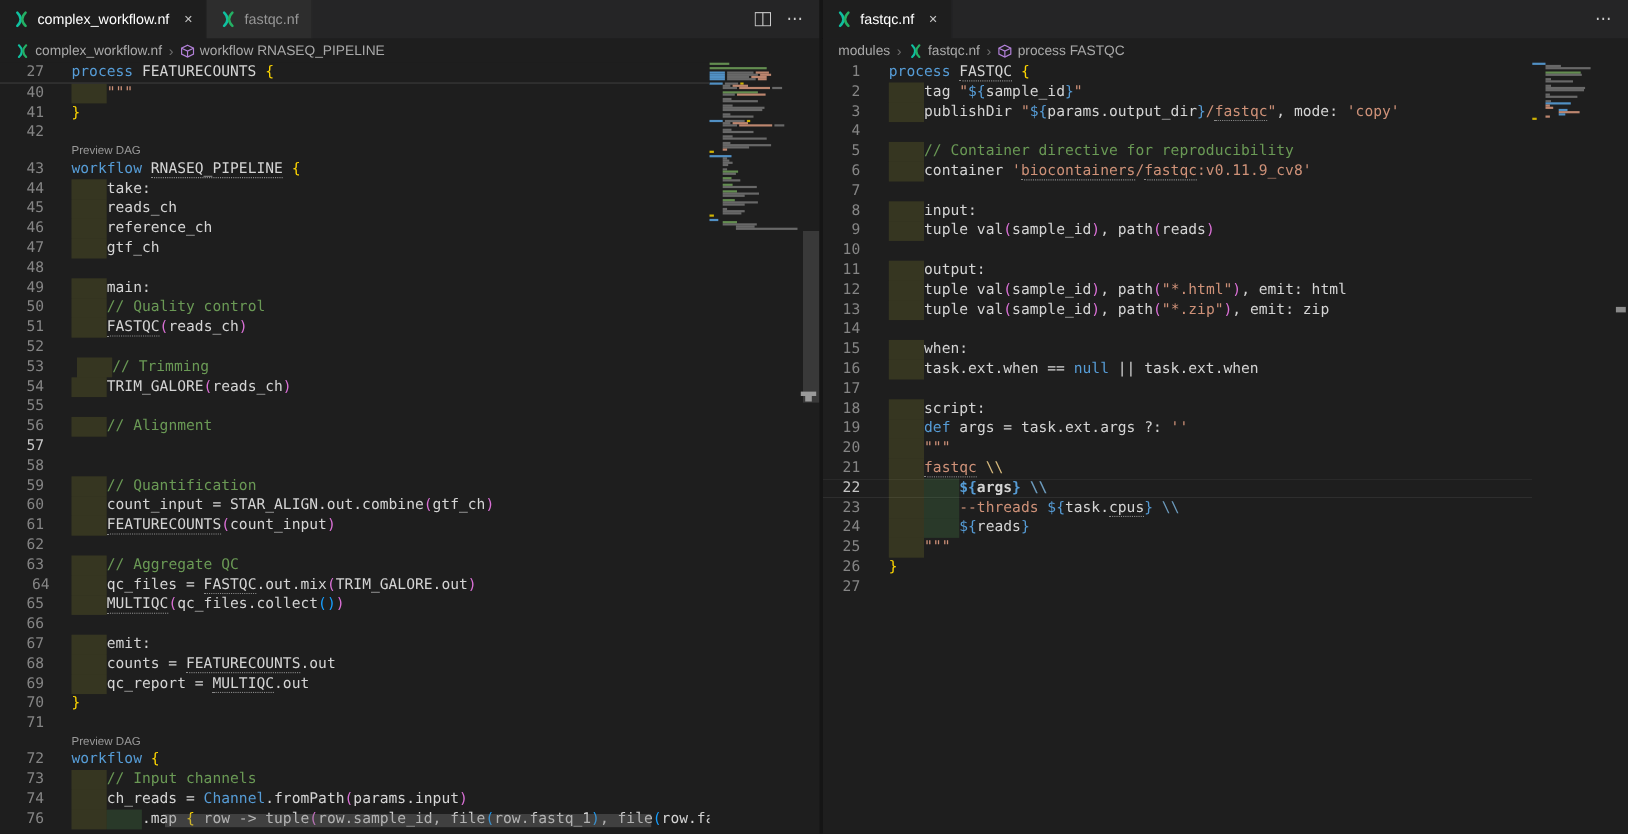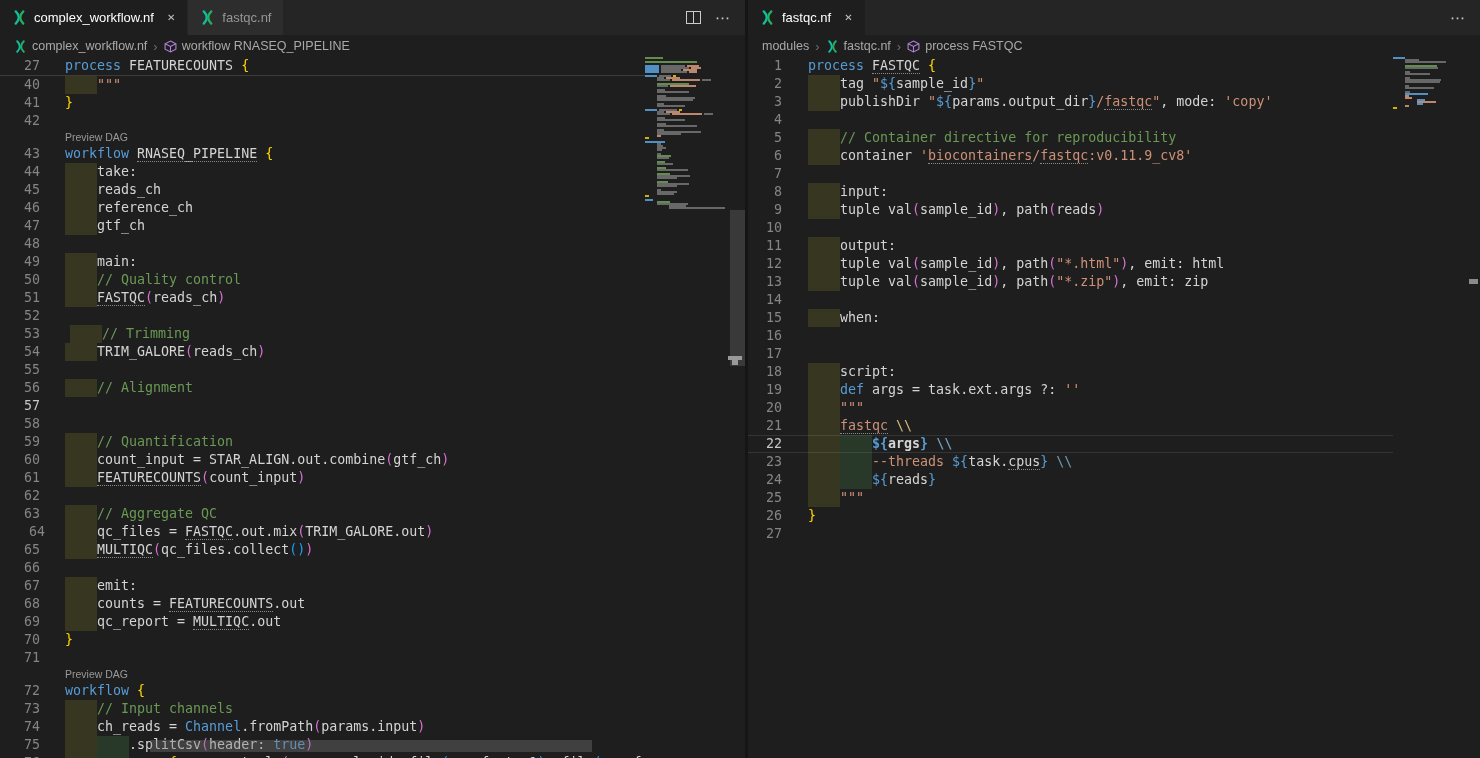--- a/index.html
+++ b/index.html
@@ -273,24 +273,20 @@
         </div>
         <div class="crow">
           <div class="gut" style="width: 40px;">73</div>
           <div class="ctext" style="margin-left: 25px;"><div class="iblk l0" style="left: 0px;"></div><span class="toktxt tok-t">    </span><span class="toktxt tok-c">// Input channels</span></div>
         </div>
         <div class="crow">
           <div class="gut" style="width: 40px;">74</div>
           <div class="ctext" style="margin-left: 25px;"><div class="iblk l0" style="left: 0px;"></div><span class="toktxt tok-t">    ch_reads = </span><span class="toktxt tok-k">Channel</span><span class="toktxt tok-t">.fromPath</span><span class="toktxt tok-b2">(</span><span class="toktxt tok-t">params.input</span><span class="toktxt tok-b2">)</span></div>
         </div>
         <div class="crow">
-          <div class="gut" style="width: 40px;">75</div>
-          <div class="ctext" style="margin-left: 25px;"><div class="iblk l0" style="left: 0px;"></div><div class="iblk l1" style="left: 32px;"></div><span class="toktxt tok-t">        .splitCsv</span><span class="toktxt tok-b2">(</span><span class="toktxt tok-t">header: </span><span class="toktxt tok-n">true</span><span class="toktxt tok-b2">)</span></div>
-        </div>
-        <div class="crow">
           <div class="gut" style="width: 40px;">76</div>
           <div class="ctext" style="margin-left: 25px;"><div class="iblk l0" style="left: 0px;"></div><div class="iblk l1" style="left: 32px;"></div><span class="toktxt tok-t">        .map </span><span class="toktxt tok-b1">{</span><span class="toktxt tok-t"> row -&gt; tuple</span><span class="toktxt tok-b2">(</span><span class="toktxt tok-t">row.sample_id, file</span><span class="toktxt tok-b3">(</span><span class="toktxt tok-t">row.fastq_1</span><span class="toktxt tok-b3">)</span><span class="toktxt tok-t">, file</span><span class="toktxt tok-b3">(</span><span class="toktxt tok-t">row.fastq_2</span></div>
         </div>
       </div>
     <div class="minimap" id="mm-left">
         <div class="mmrow">
           <span style="left: 0px; width: 18px; background: rgb(106, 153, 85); opacity: 0.9;"></span>
         </div>
         <div class="mmrow"></div>
         <div class="mmrow">
@@ -606,20 +602,21 @@
         <div class="crow">
           <div class="gut" style="width: 34px;">14</div>
           <div class="ctext" style="margin-left: 26px;"></div>
         </div>
         <div class="crow">
           <div class="gut" style="width: 34px;">15</div>
           <div class="ctext" style="margin-left: 26px;"><div class="iblk l0" style="left: 0px;"></div><span class="toktxt tok-t">    when:</span></div>
         </div>
         <div class="crow">
           <div class="gut" style="width: 34px;">16</div>
+          <div class="ctext" style="margin-left: 26px;"><div class="iblk l0" style="left: 0px;"></div><span class="toktxt tok-t">    task.ext.when == </span><span class="toktxt tok-n">null</span><span class="toktxt tok-t"> || task.ext.when</span></div>
         </div>
         <div class="crow">
           <div class="gut" style="width: 34px;">17</div>
           <div class="ctext" style="margin-left: 26px;"></div>
         </div>
         <div class="crow">
           <div class="gut" style="width: 34px;">18</div>
           <div class="ctext" style="margin-left: 26px;"><div class="iblk l0" style="left: 0px;"></div><span class="toktxt tok-t">    script:</span></div>
         </div>
         <div class="crow">

